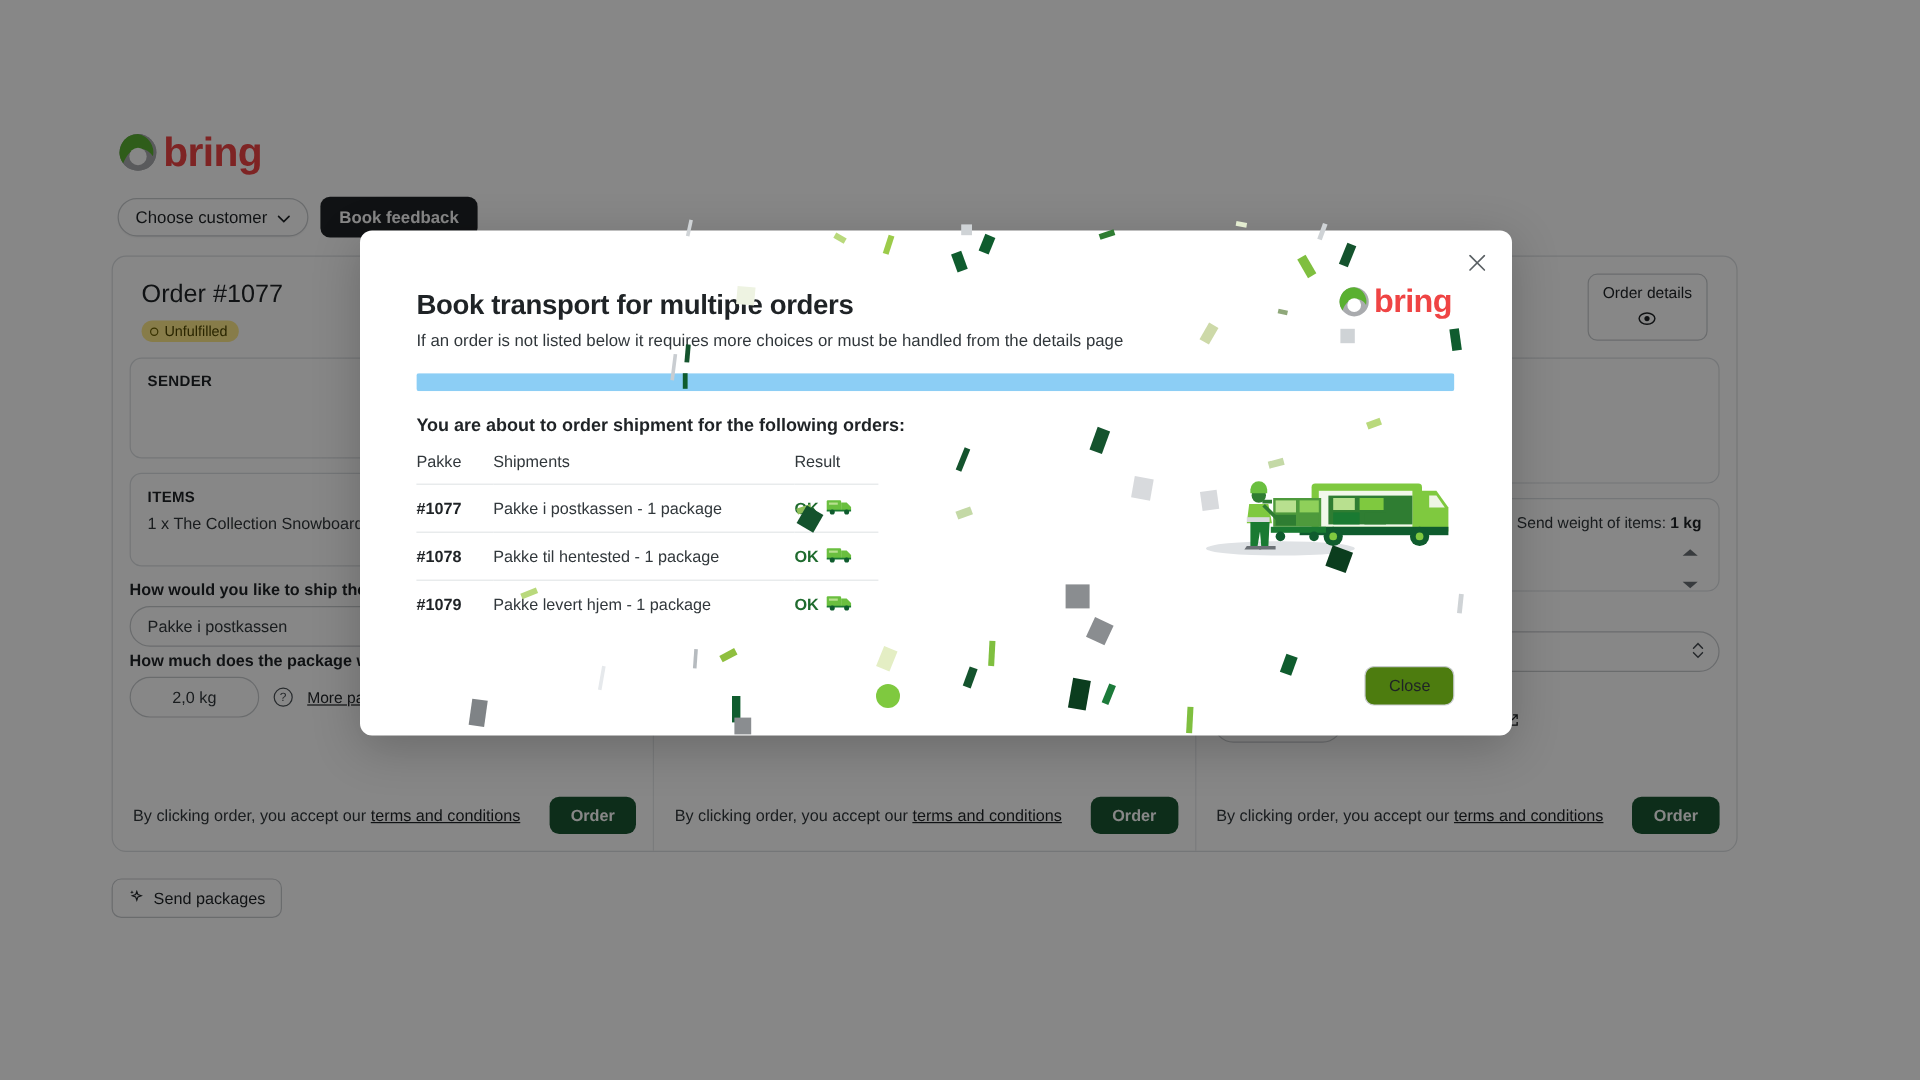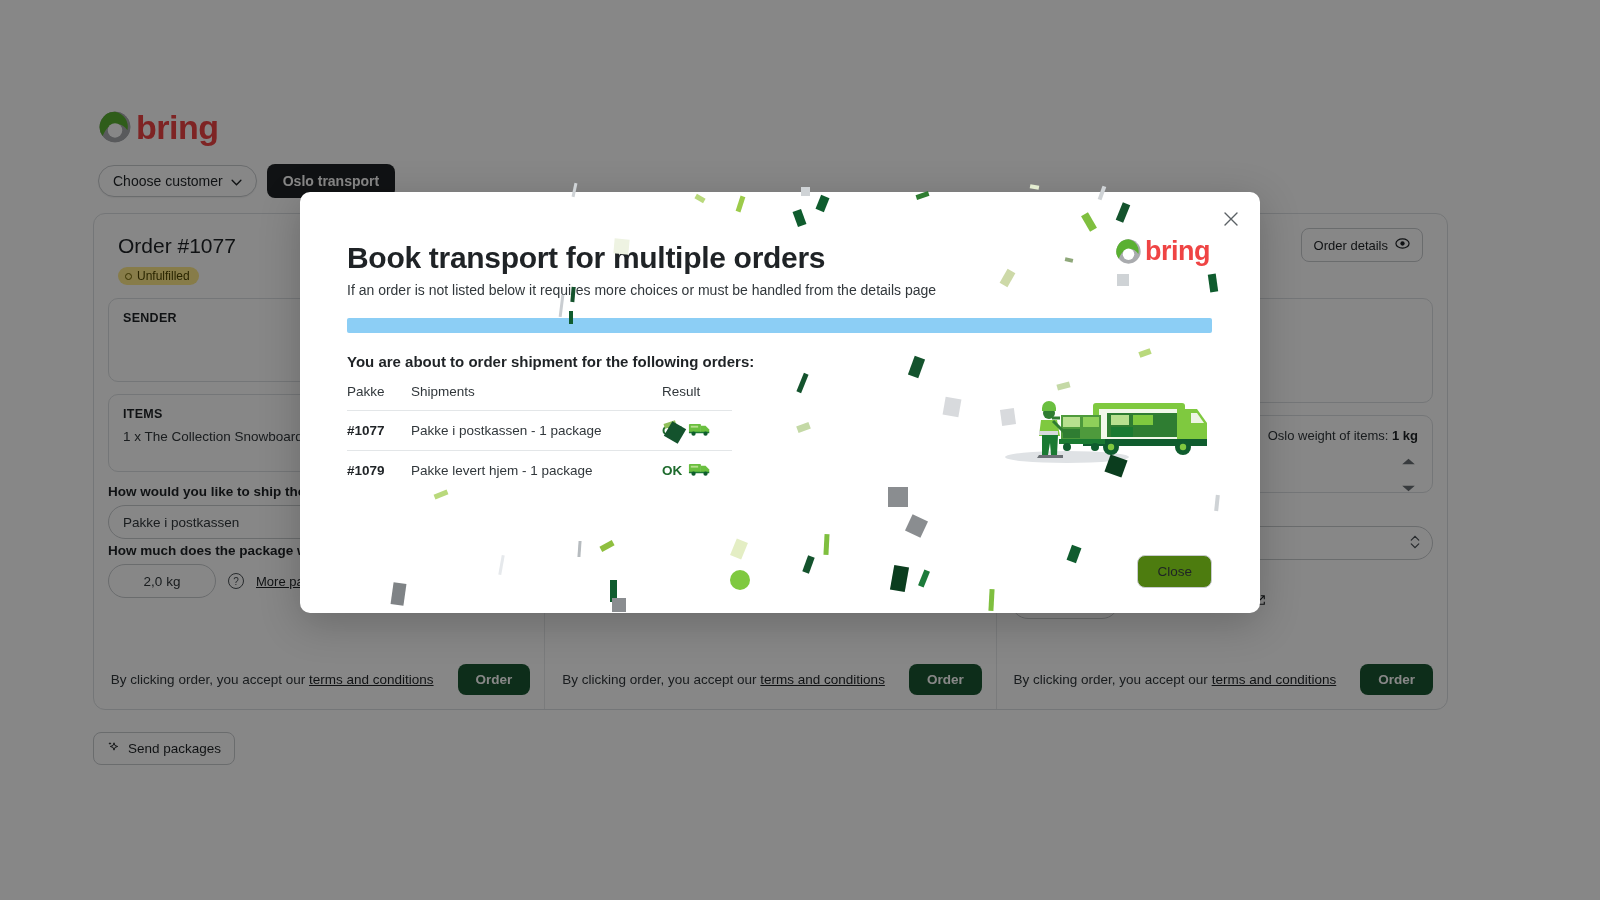--- a/index.html
+++ b/index.html
@@ -48,21 +48,21 @@
   .order-title { font-size: 21px; font-weight: 400; color:#1f2326; }
   .badge-unfulfilled {
     display:inline-flex; align-items:center; gap:5px;
     background:#FFEA8A; color:#4f4700; border-radius: 10px;
     font-size: 12px; padding: 2px 9px 2px 7px; margin-top: 9px; font-weight:500;
   }
   .badge-dot { width:7px; height:7px; border-radius:50%; border:1.5px solid #6b5f00; display:inline-block; }
   .order-details-btn {
     position:absolute; right: 24px; top: 14px;
     background:#fff; border:1px solid #c9cccf; border-radius: 8px;
-    padding: 7px 12px; font-size:13px; color:#1f2326; display:flex; align-items:center; gap:7px;
+    padding: 7px 12px; font-size:13px; color:#1f2326; display:flex; align-items:center; gap:7px;flex-direction:column;
   }
 
   .cols { position:absolute; left: 0; top: 84px; right: 0; bottom: 0; display:flex; }
   .col { flex: 1 1 0; padding: 0 14px; position:relative; }
   .col + .col { border-left: 1px solid #e6e8ea; }
 
   .subcard {
     border:1px solid #dcdfe2; border-radius: 10px; background:#fff;
     padding: 12px 14px; margin-bottom: 12px; min-height: 84px;
   }
@@ -116,21 +116,21 @@
   .modal-close {
     position:absolute; right:16px; top:14px; width:26px; height:26px;
     display:flex; align-items:center; justify-content:center;
     color:#5b6165; font-size:17px; line-height:1; background:transparent; border:none;
   }
   .modal-logo { position:absolute; right:50px; top:46px; display:flex; align-items:center; gap:3px; }
   .modal-logo .logo-mark { width:27px; height:27px; }
   .modal-logo .logo-word { font-size:27px; }
 
   .modal-body { padding: 49px 48px 0 47px; position:relative; }
-  .modal-title { font-size: 30px; font-weight:700; color:#1f2326; letter-spacing:-0.3px; }
+  .modal-title { font-size: 23px; font-weight:700; color:#1f2326; letter-spacing:-0.3px; }
   .modal-sub { font-size:14px; color:#31373b; margin-top: 7px; }
   .progress-track {
     margin-top: 20px; height: 15px; border-radius: 2px; background:#e9edf0; overflow:hidden;
   }
   .progress-fill { height:100%; background:#8CCEF5; width:100%; }
   .modal-lead { font-size:15px; font-weight:700; color:#1f2326; margin-top: 20px; }
 
   .orders-table { margin-top: 14px; width: 385px; border-collapse: collapse; }
   .orders-table th {
     text-align:left; font-size:13.5px; font-weight:400; color:#31373b;
@@ -177,21 +177,21 @@
 
     <div class="toolbar">
       <button class="btn-choose">
         <span>Choose customer</span>
         <span>
           <svg width="11" height="7" viewBox="0 0 12 8">
               <path d="M1 1.5 6 6.5 11 1.5" stroke="#1f2326" stroke-width="1.6" fill="none" stroke-linecap="round"></path>
             </svg>
         </span>
       </button>
-      <button class="btn-booktransport">Oslo transport</button>
+      <button class="btn-booktransport">Book feedback</button>
     </div>
 
     <div class="order-panel">
       <div class="panel-head">
         <div class="order-title">Order #1077</div>
         <span class="badge-unfulfilled">
           <span class="badge-dot"></span>
           <span>Unfulfilled</span>
         </span>
         <button class="order-details-btn">
@@ -276,21 +276,21 @@
 
         <div class="col">
           <div class="subcard">
             <div class="subcard-title">RECIPIENT</div>
             <div class="subcard-line">Posterud</div>
             <div class="subcard-line">kop Gunnerus gate 14</div>
             <div class="subcard-line">5 Oslo</div>
           </div>
           <div class="subcard items-card">
             <div class="total-weight">
-              <span>Oslo weight of items:</span>
+              <span>Send weight of items:</span>
               <b>1 kg</b>
             </div>
             <div class="spinner-arrows">
               <span>
                 <svg width="15" height="9" viewBox="0 0 16 10">
                     <path d="M1 8 8 2l7 6z" fill="#6b7075"></path>
                   </svg>
               </span>
               <span>
                 <svg width="15" height="9" viewBox="0 0 16 10">
@@ -380,20 +380,39 @@
           <tr>
             <th>Pakke</th>
             <th>Shipments</th>
             <th>Result</th>
           </tr>
         </thead>
         <tbody>
           <tr>
             <td class="col-order">#1077</td>
             <td>Pakke i postkassen - 1 package</td>
+            <td class="col-result">
+              <span class="result-cell">
+                <span class="result-ok">OK</span>
+                <span>
+                  <svg width="24" height="16" viewBox="0 0 26 17">
+                    <rect x="1" y="3" width="13" height="9" rx="1" fill="#6abf3f"></rect>
+                    <path d="M14 5h5l4 4v3h-9z" fill="#6abf3f"></path>
+                    <rect x="1" y="11.5" width="22" height="1.6" fill="#1a7a32"></rect>
+                    <circle cx="6" cy="13.6" r="2.3" fill="#0f5c2e"></circle>
+                    <circle cx="19" cy="13.6" r="2.3" fill="#0f5c2e"></circle>
+                    <rect x="3" y="5" width="8" height="2" fill="#b8e08f"></rect>
+                  </svg>
+                </span>
+              </span>
+            </td>
+          </tr>
+          <tr>
+            <td class="col-order">#1078</td>
+            <td>Pakke til hentested - 1 package</td>
             <td class="col-result">
               <span class="result-cell">
                 <span class="result-ok">OK</span>
                 <span>
                   <svg width="24" height="16" viewBox="0 0 26 17">
                     <rect x="1" y="3" width="13" height="9" rx="1" fill="#6abf3f"></rect>
                     <path d="M14 5h5l4 4v3h-9z" fill="#6abf3f"></path>
                     <rect x="1" y="11.5" width="22" height="1.6" fill="#1a7a32"></rect>
                     <circle cx="6" cy="13.6" r="2.3" fill="#0f5c2e"></circle>
                     <circle cx="19" cy="13.6" r="2.3" fill="#0f5c2e"></circle>

